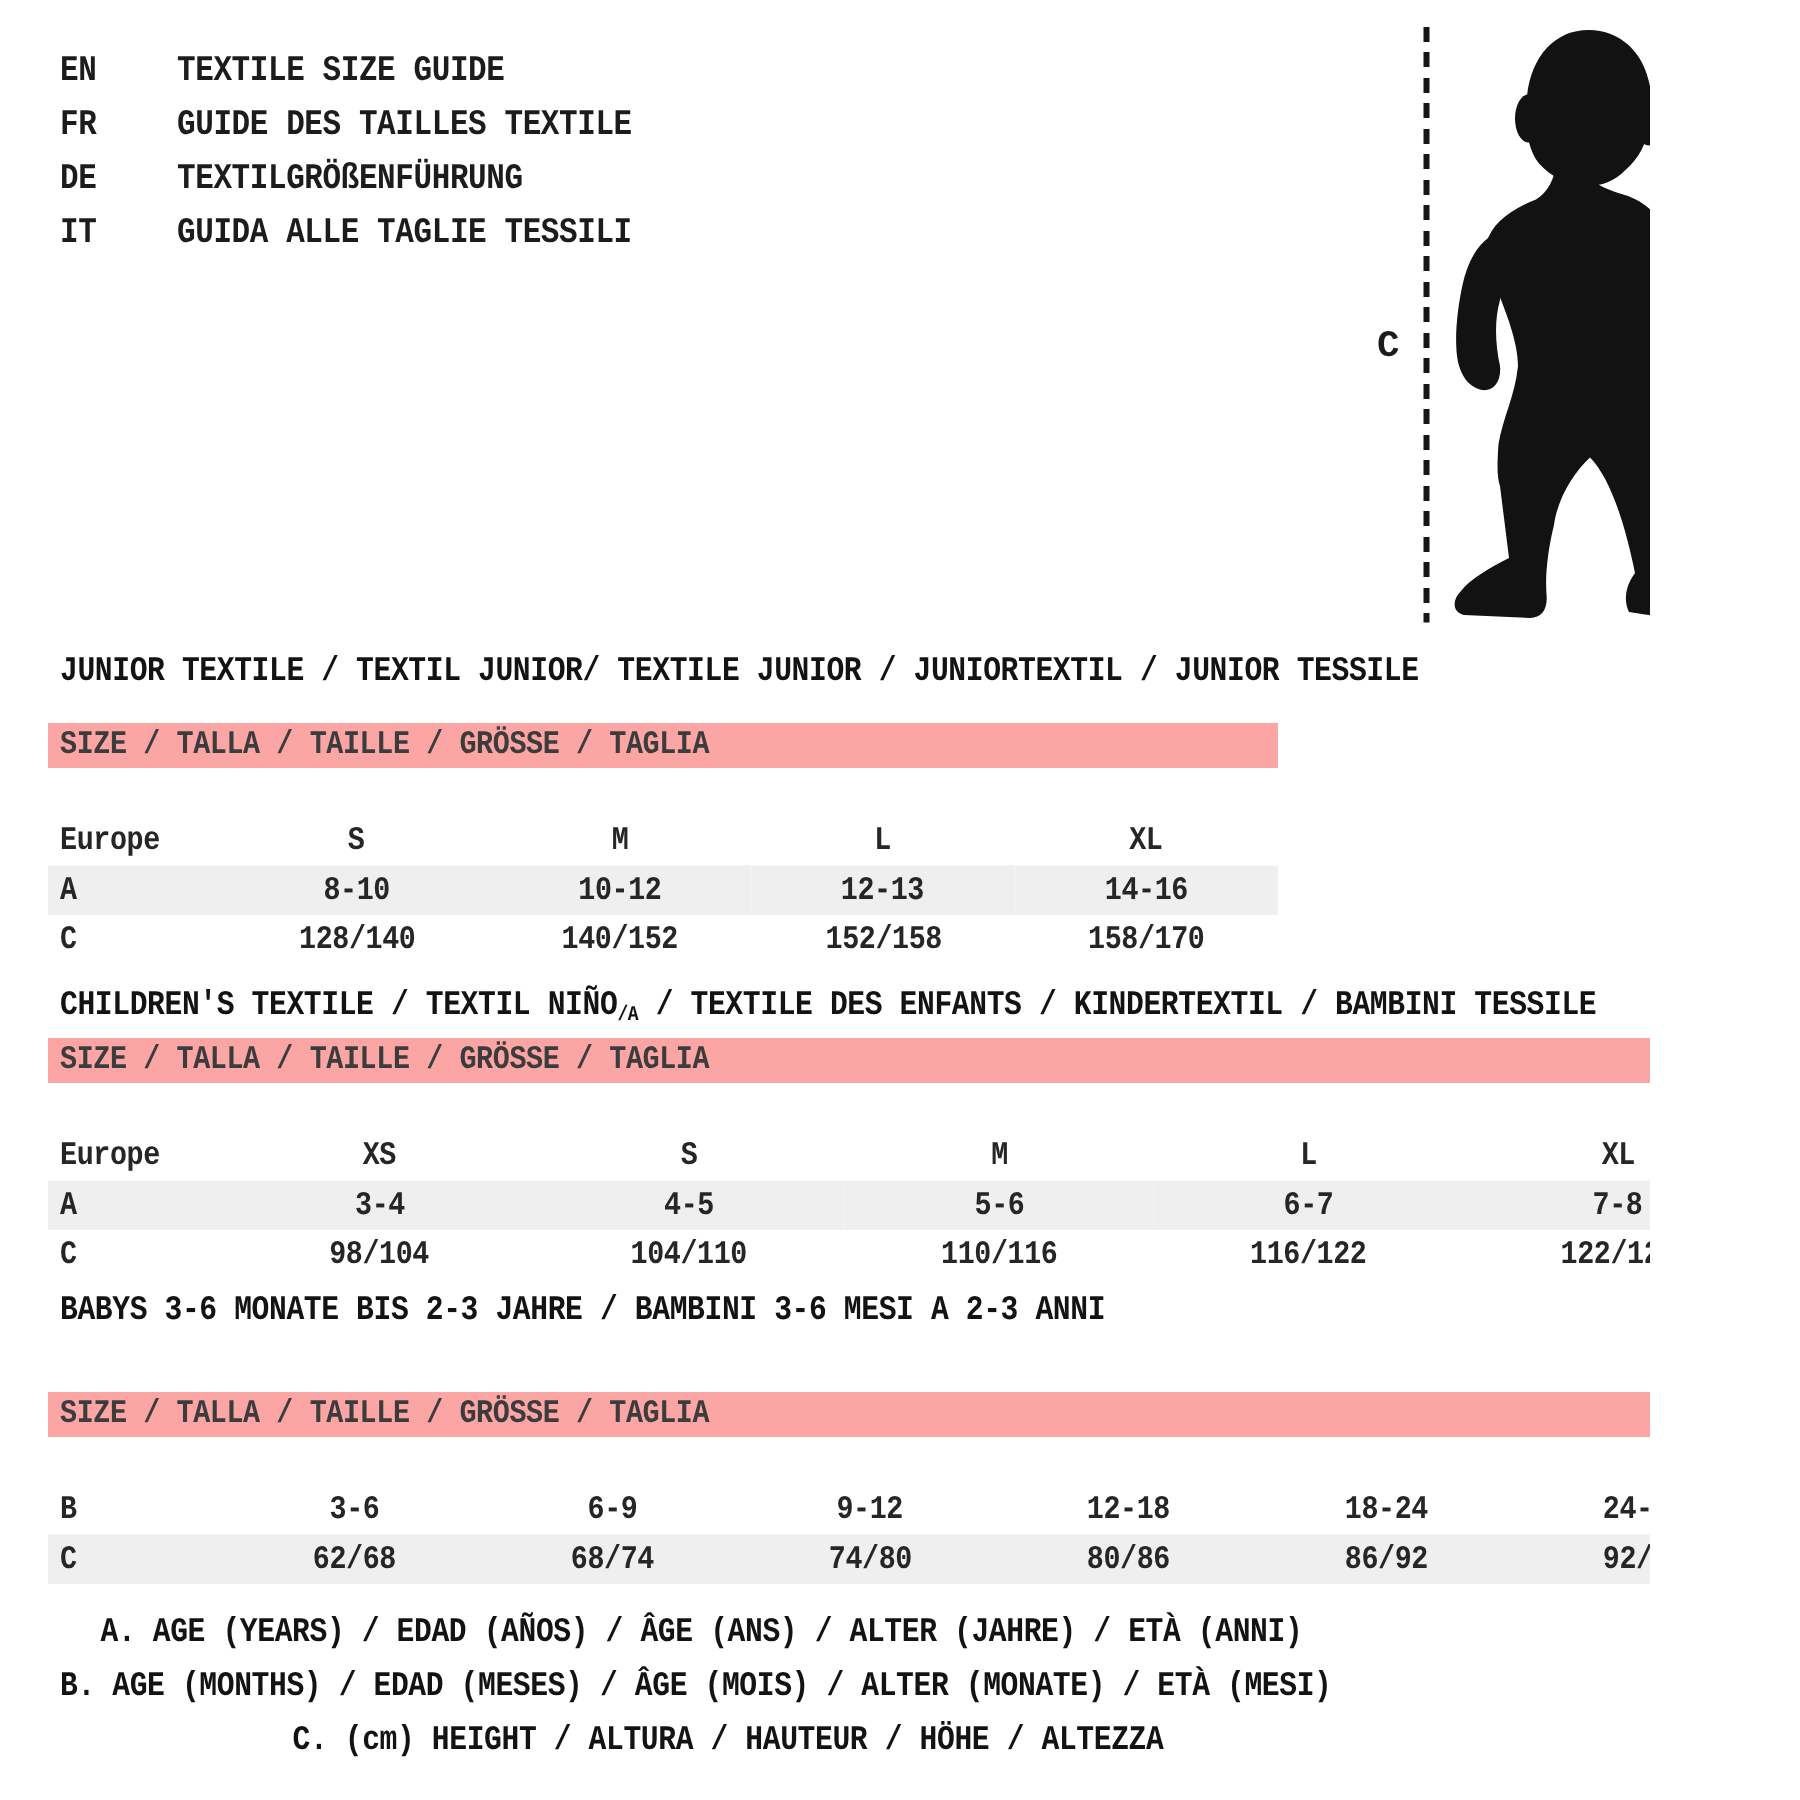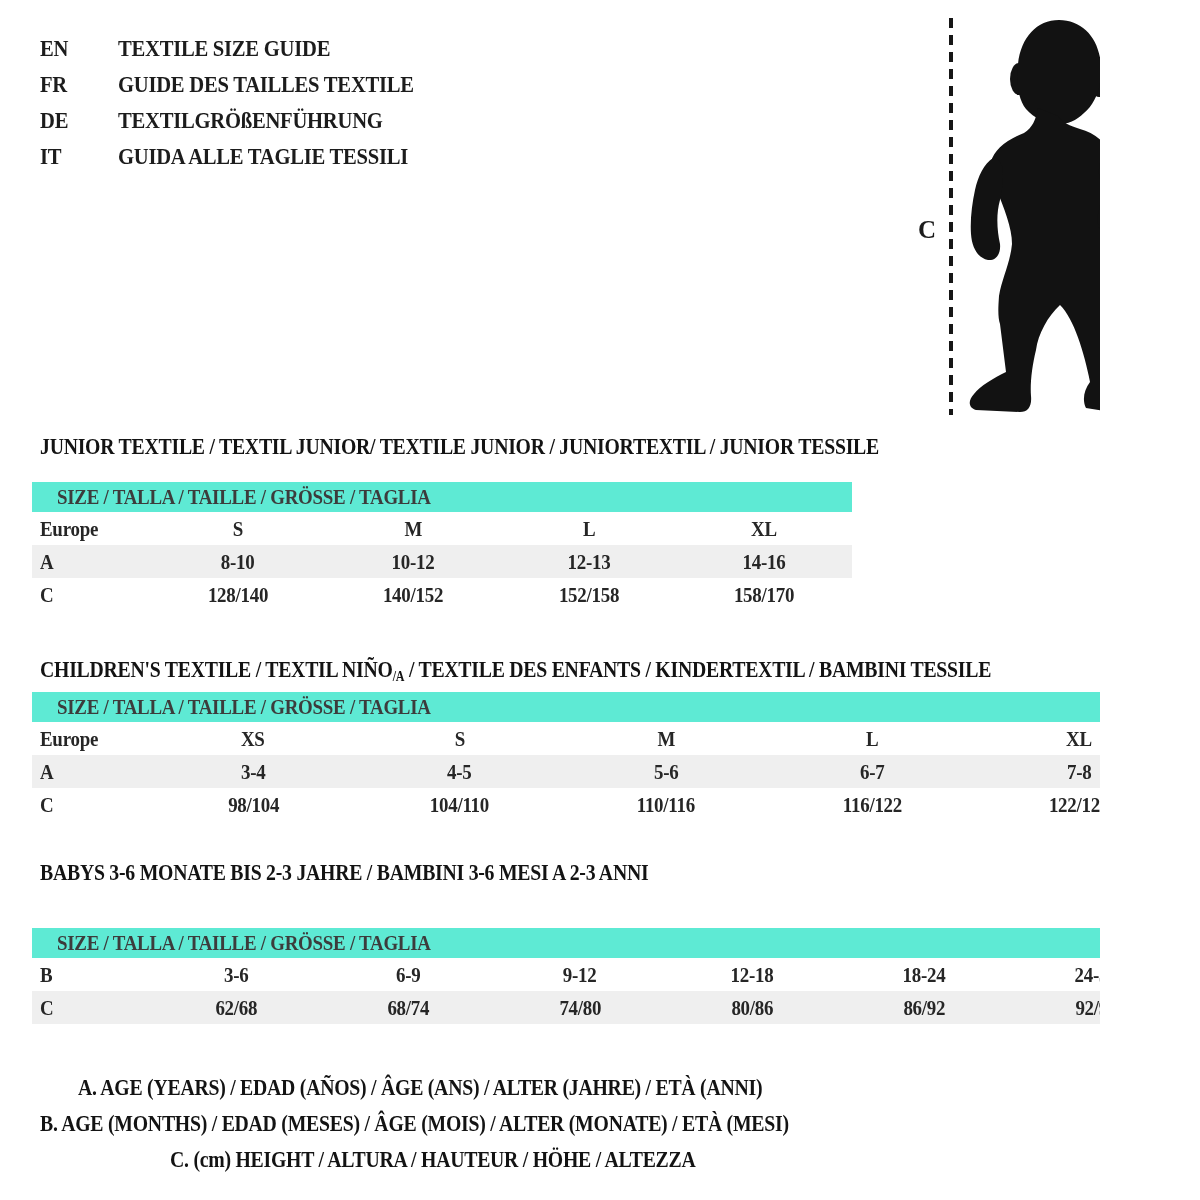--- a/index.html
+++ b/index.html
@@ -1,18 +1,18 @@
 <!DOCTYPE html>
 <html><head>
 <meta charset="utf-8">
 <style>
   html,body{margin:0;padding:0;background:#fff;}
   #canvas{
     position:relative;width:1100px;height:1200px;background:#ffffff;overflow:hidden;
-    font-family:Liberation Serif, serif;font-weight:bold;color:#1c1c1c;
+    font-family:Liberation Mono, monospace;font-weight:bold;color:#1c1c1c;
   }
   
   .cx{display:inline-block;transform:scaleX(0.86);transform-origin:0 50%;white-space:nowrap;letter-spacing:-0.3px;}
   .cxc{display:inline-block;transform:scaleX(0.86);transform-origin:50% 50%;white-space:nowrap;letter-spacing:-0.3px;}
 
   
   #lang-block{position:absolute;left:40px;top:30px;font-size:24px;}
   .lang-row{height:36px;line-height:36px;}
   .lang-code{display:inline-block;width:78px;vertical-align:top;}
 
@@ -28,23 +28,23 @@
   #children-title{top:645px;margin-top:12px;}
   #babies-title-1{top:846px;}
   #babies-title-2{top:860px;}
   .sub{font-size:14px;position:relative;top:4px;}
 
   
   .size-table{position:absolute;left:32px;}
   #junior-table{top:482px;width:820px;}
   #children-table{top:692px;width:1150px;}
   #babies-table{top:928px;width:1150px;}
-  .size-header{height:30px;line-height:30px;background:#5eead4;color:#3c3c3c;
-    padding-left:25px;font-size:22px;}
-  table{width:100%;border-collapse:collapse;table-layout:fixed;}
+  .size-header{height:30px;line-height:30px;background:#fca5a5;color:#3c3c3c;
+    padding-left:8px;font-size:22px;}
+  table{width:100%;border-collapse:collapse;table-layout:fixed;margin-top:32px;}
   td{height:33px;text-align:center;font-size:22px;color:#262626;padding:0;}
   td.lbl{width:110px;text-align:left;padding-left:8px;}
   tbody tr:nth-child(2){background:#efefef;}
 
   
   #legend{position:absolute;left:40px;top:1070px;font-size:23px;color:#131313;text-align:center;}
   .legend-line{height:36px;line-height:36px;}
 </style>
 </head>
 <body>

